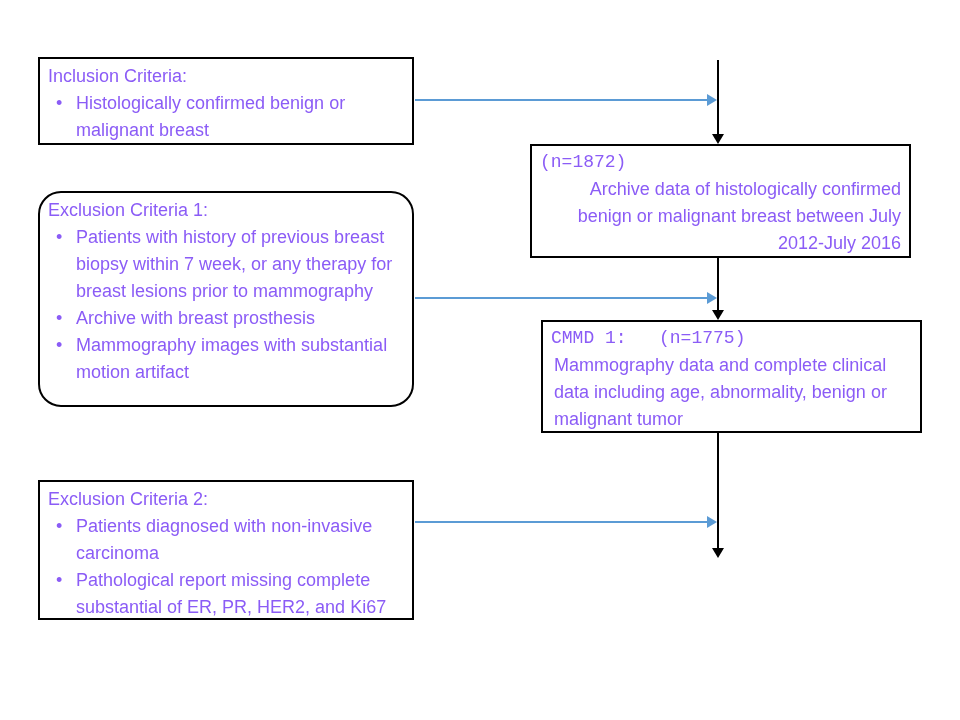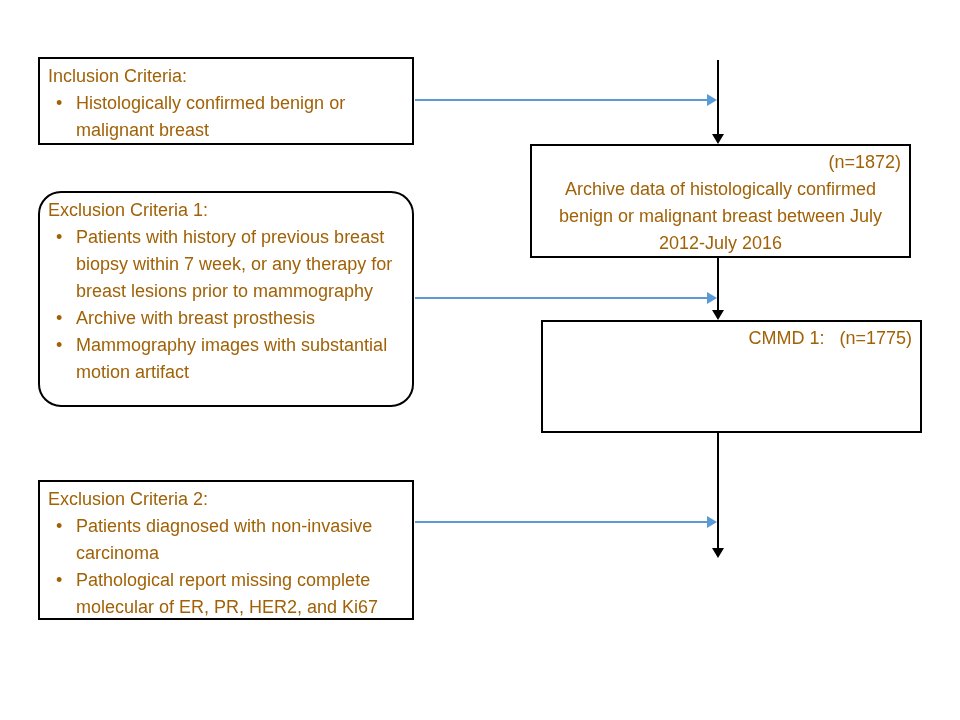--- a/index.html
+++ b/index.html
@@ -1,41 +1,41 @@
 <!DOCTYPE html>
 <html><head>
 <meta charset="utf-8">
 <style>
   html,body{margin:0;padding:0;background:#fff;}
   .canvas{
     position:relative;
     width:960px;height:720px;
     background:#ffffff;
     font-family:"Liberation Sans", sans-serif;
-    color:#a16207;
+    color:#8b5cf6;
     font-size:18px;
     line-height:27px;
     overflow:hidden;
   }
   .box{
     position:absolute;
     border:2px solid #000;
     box-sizing:border-box;
     background:#fff;
   }
   
   .left-box{padding:4px 6px 4px 8px;}
   .box-heading{white-space:pre-wrap;}
   .bullet-row{display:flex;align-items:flex-start;}
   .dot{width:28px;padding-left:8px;box-sizing:border-box;flex:none;}
   .bullet-text{flex:1;padding-right:2px;}
   
   .right-box{padding:3px 8px;}
-  .rtitle{text-align:right;white-space:pre-wrap;}
-  .rbody.center{text-align:center;}
+  .rtitle{text-align:left;white-space:pre-wrap;font-family:Liberation Mono, monospace;}
+  .rbody.center{text-align:right;}
   .rbody.left{text-align:left;padding-left:3px;}
   
   .vline{position:absolute;width:2px;background:#000;}
   .hline{position:absolute;height:2px;background:#5B9BD5;}
   .arrow-down{
     position:absolute;width:0;height:0;
     border-left:6px solid transparent;
     border-right:6px solid transparent;
     border-top:10px solid #000;
   }
@@ -76,31 +76,32 @@
   </div>
 
   <div class="box left-box" style="left:38px;top:480px;width:376px;height:140px;">
     <div class="box-heading">Exclusion Criteria 2:</div>
     <div class="bullet-row">
       <span class="dot">•</span>
       <span class="bullet-text">Patients diagnosed with non-invasive carcinoma</span>
     </div>
     <div class="bullet-row">
       <span class="dot">•</span>
-      <span class="bullet-text">Pathological report missing complete molecular of ER, PR, HER2, and Ki67</span>
+      <span class="bullet-text">Pathological report missing complete substantial of ER, PR, HER2, and Ki67</span>
     </div>
   </div>
 
   <div class="box right-box" style="left:530px;top:144px;width:381px;height:114px;">
     <div class="rtitle">(n=1872)</div>
     <div class="rbody center">Archive data of histologically confirmed benign or malignant breast between July 2012-July 2016</div>
   </div>
 
   <div class="box right-box" style="left:541px;top:320px;width:381px;height:113px;">
     <div class="rtitle">CMMD 1:   (n=1775)</div>
+    <div class="rbody left">Mammography data and complete clinical data including age, abnormality, benign or malignant tumor</div>
   </div>
 
 
   <div class="vline" style="left:717px;top:60px;height:75px;"></div>
   <div class="arrow-down" style="left:712px;top:134px;"></div>
 
   <div class="vline" style="left:717px;top:258px;height:53px;"></div>
   <div class="arrow-down" style="left:712px;top:310px;"></div>
 
   <div class="vline" style="left:717px;top:433px;height:116px;"></div>

